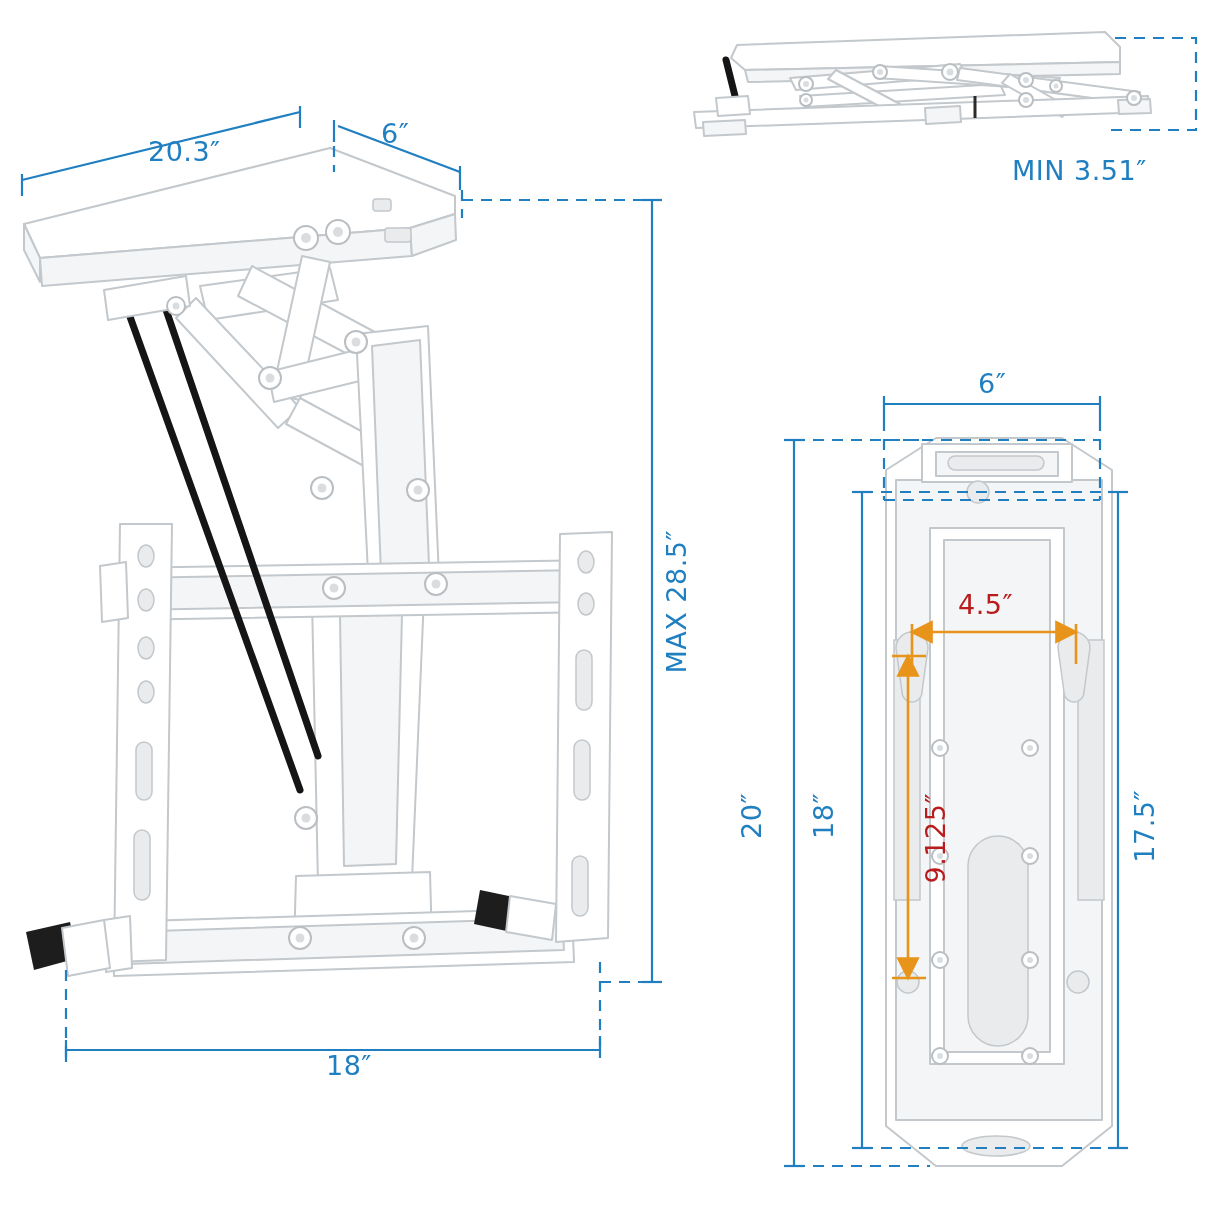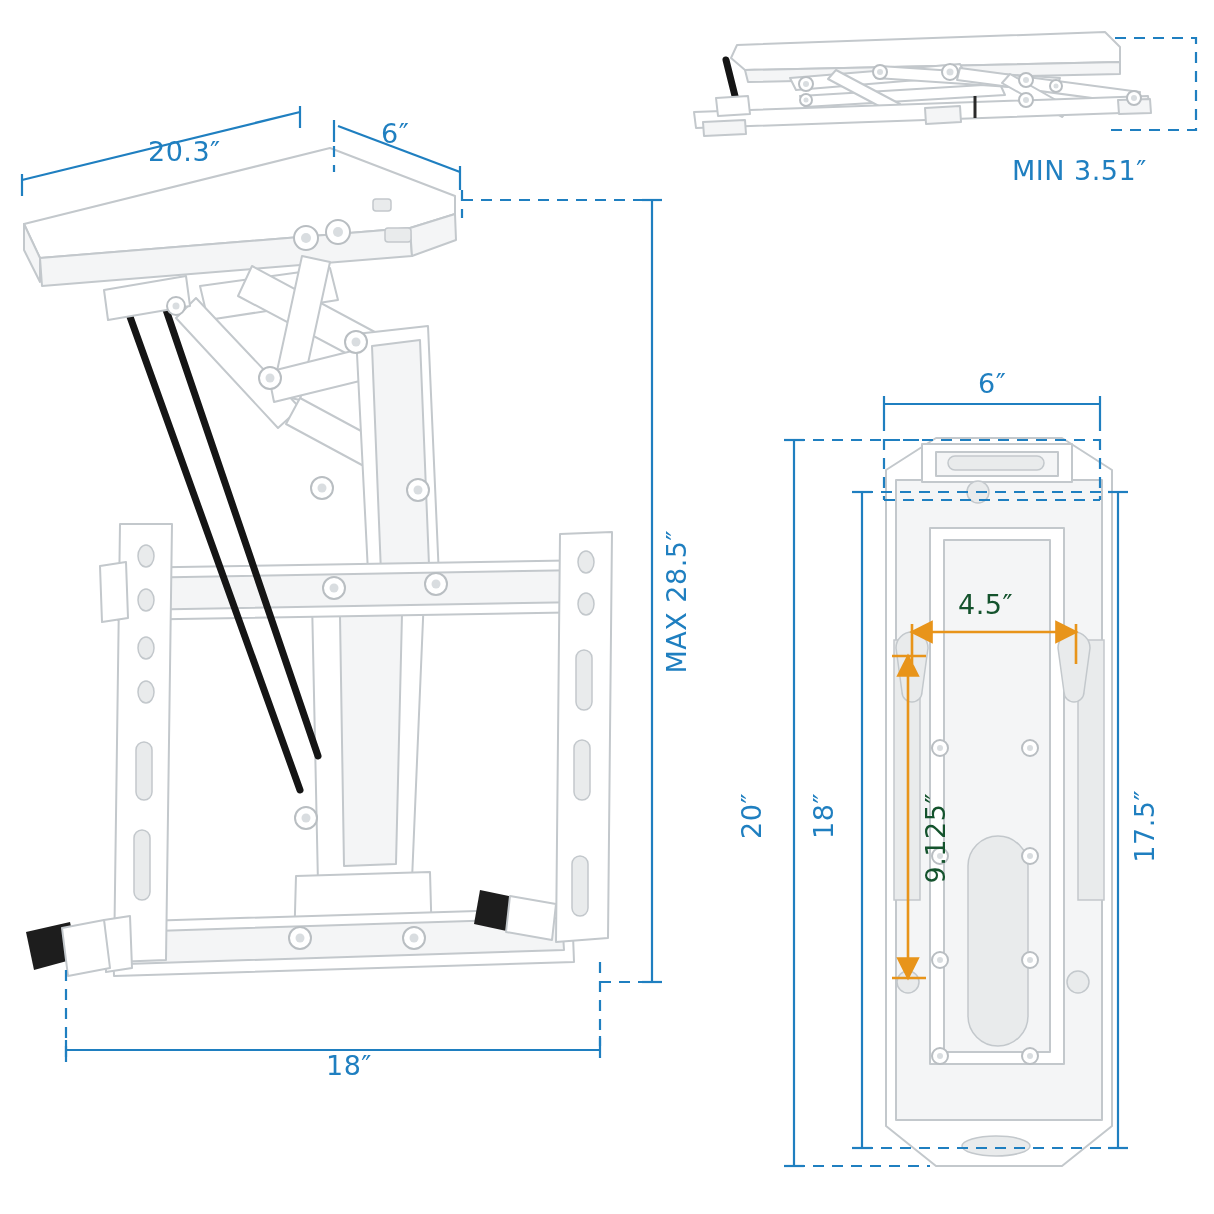--- a/index.html
+++ b/index.html
@@ -23,21 +23,21 @@
   }
   .dim-label {
     position: absolute;
     color: #1f7fc0;
     font-family: "DejaVu Sans", sans-serif;
     font-size: 27px;
     letter-spacing: 0.5px;
     white-space: nowrap;
     user-select: none;
   }
-  .dim-label.orange { color: #14532d; }
+  .dim-label.orange { color: #b91c1c; }
   .dim-label.vertical {
     writing-mode: vertical-rl;
     transform: rotate(180deg);
   }
   svg.overlay {
     position: absolute;
     left: 0; top: 0;
     width: 1214px;
     height: 1214px;
     pointer-events: none;

